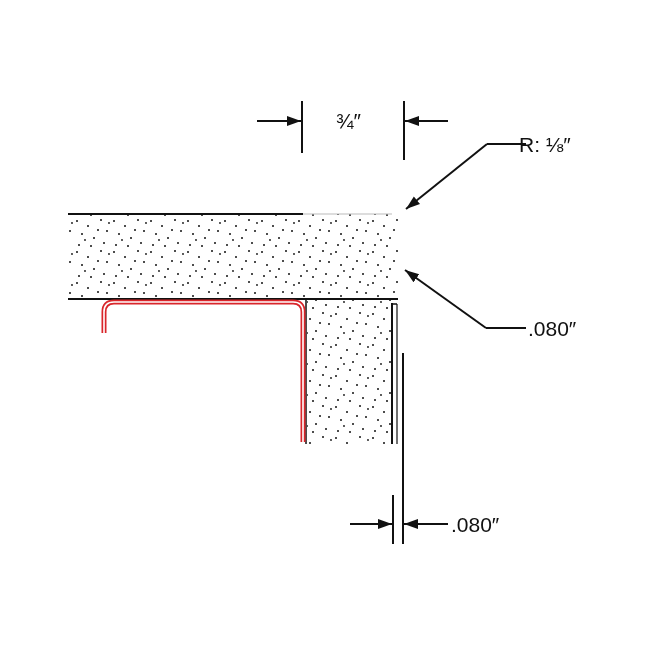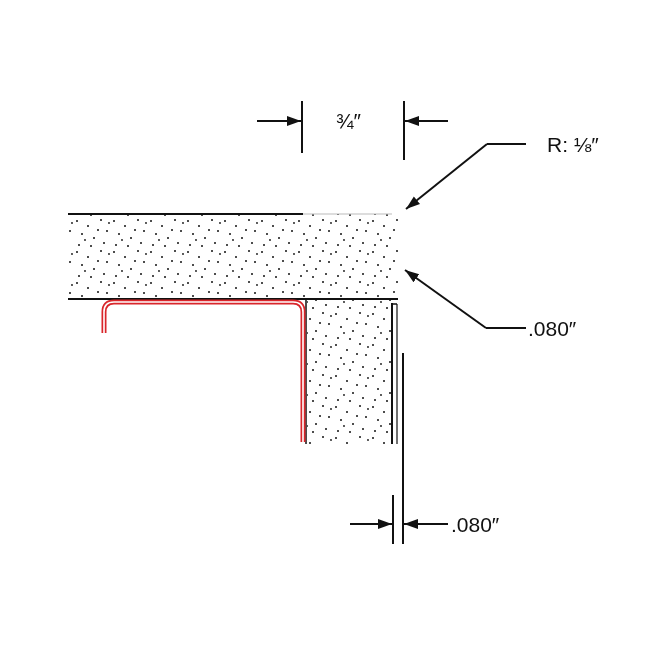--- a/index.html
+++ b/index.html
@@ -70,15 +70,15 @@
 
   <g>
     <line x1="403" y1="353" x2="403" y2="544" stroke="#111" stroke-width="2"></line>
     <line x1="393" y1="495" x2="393" y2="544" stroke="#111" stroke-width="2"></line>
     <line x1="350" y1="524" x2="392" y2="524" stroke="#111" stroke-width="2" marker-end="url(#arr)"></line>
     <line x1="448" y1="524" x2="404" y2="524" stroke="#111" stroke-width="2" marker-end="url(#arr)"></line>
   </g>
 </svg>
 
 <div class="lbl" style="left:336px; top:110px;">¾″</div>
-<div class="lbl" style="left:547px; top:134px;">R: ⅛″</div>
+<div class="lbl" style="left:519px; top:134px;">R: ⅛″</div>
 <div class="lbl" style="left:528px; top:318px;">.080″</div>
 <div class="lbl" style="left:451px; top:514px;">.080″</div>
 
 </body></html>

